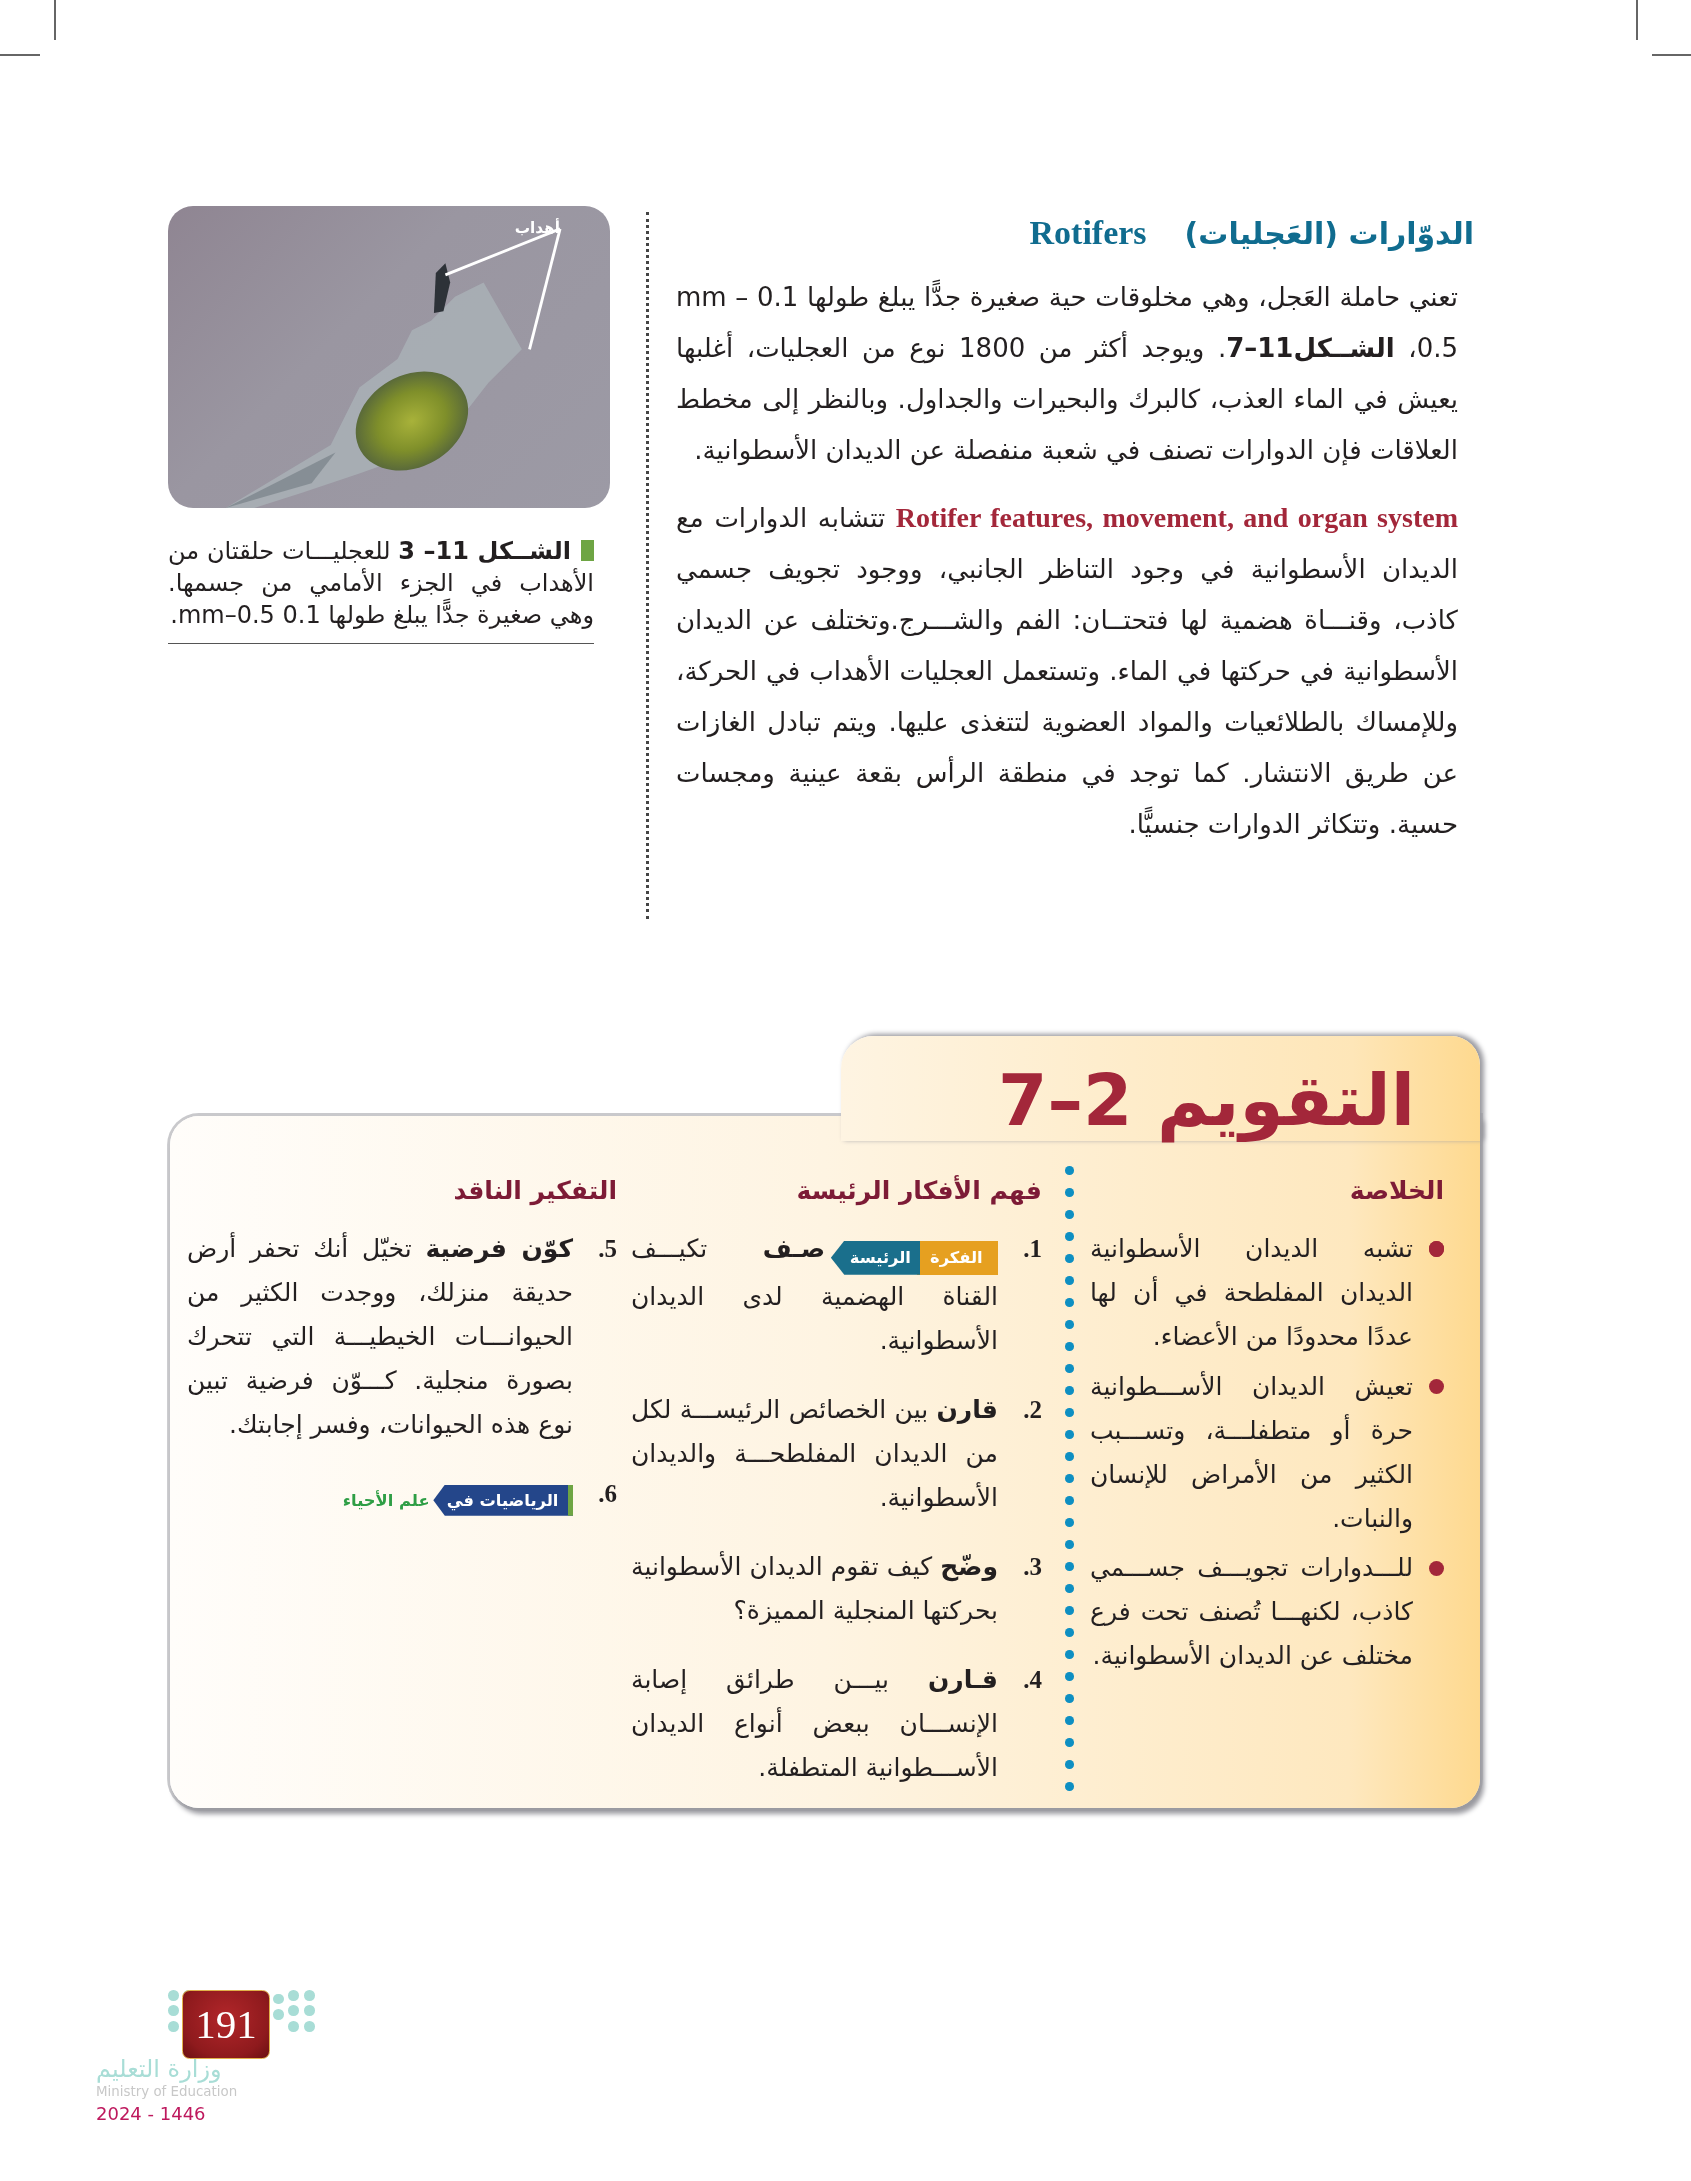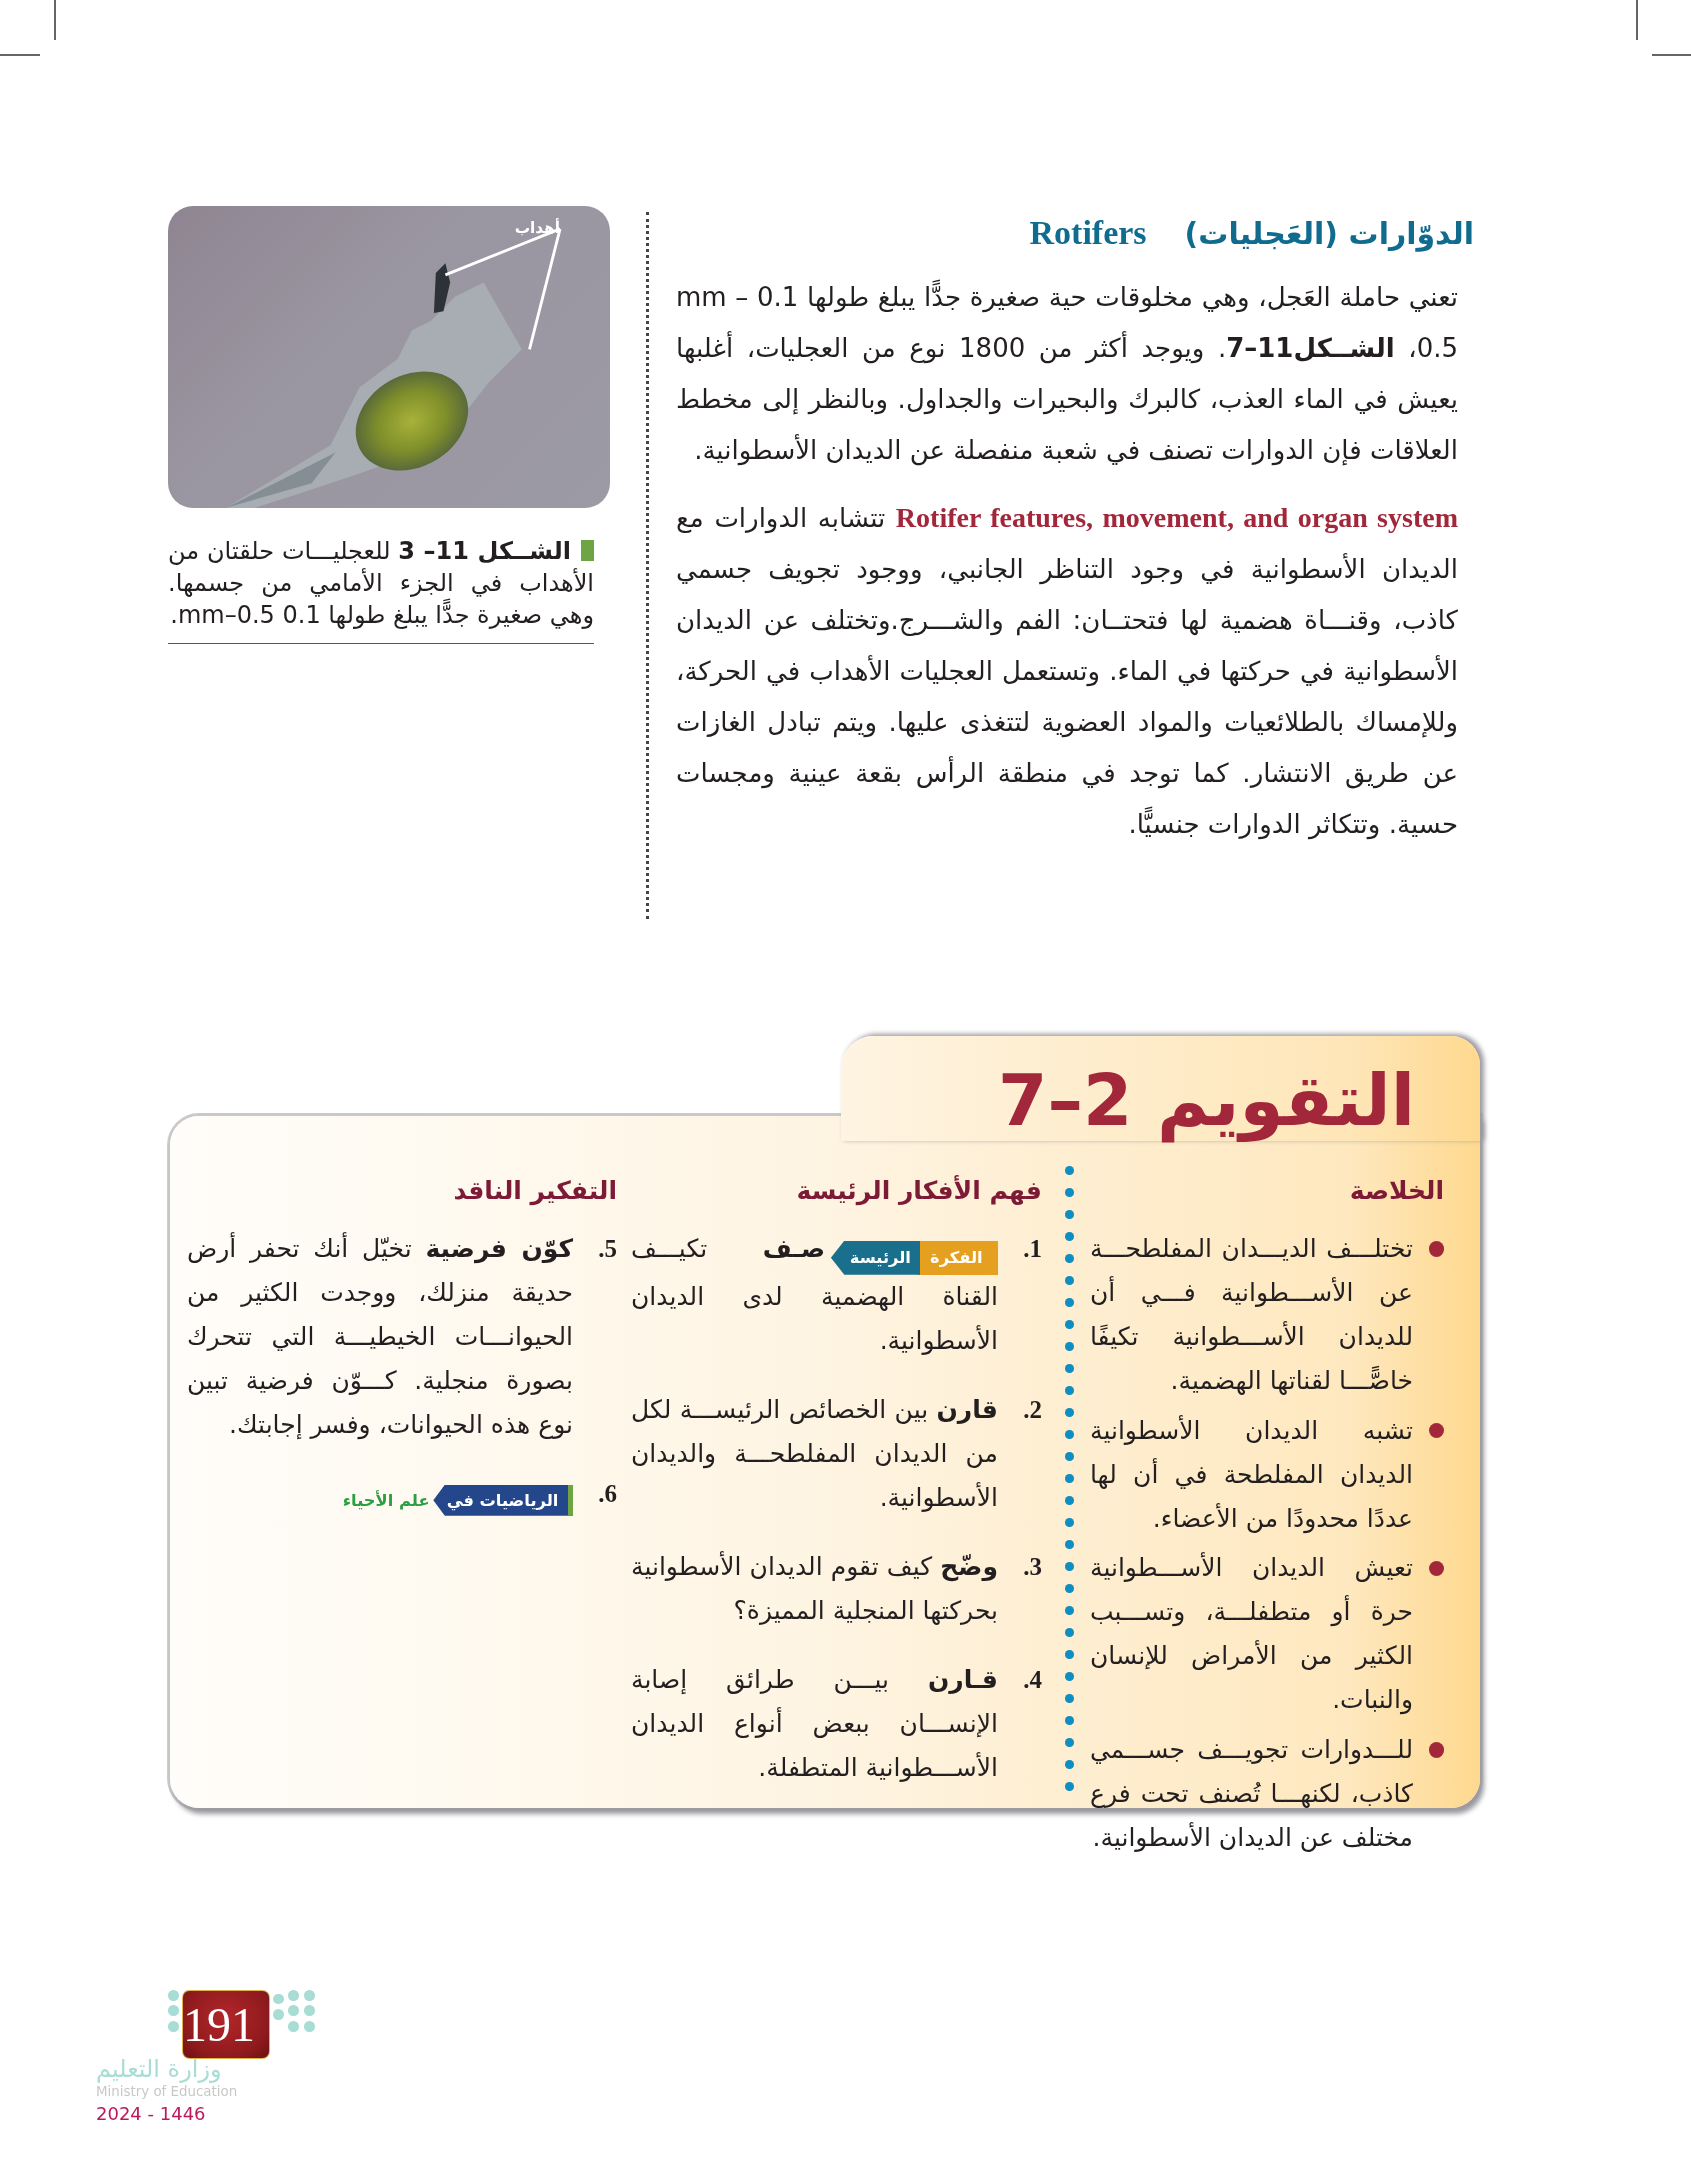--- a/index.html
+++ b/index.html
@@ -82,21 +82,21 @@
   .badge-math .p1 { color:#2e9e45; line-height:31px; padding:0 3.8px; }
   .badge-math .p2 { background:#24468a; color:#fff; line-height:31px; padding:0 9.6px 0 13.4px; clip-path:polygon(11.5px 0,100% 0,100% 100%,11.5px 100%,0 50%); border-right:5.7px solid #6ea544; }
   .blue-dots { position:absolute; left:1065px; top:1166px; width:9.6px; height:631px; }
   .blue-dots span { position:absolute; left:0; width:8.6px; height:8.6px; border-radius:50%; background:#0e8fc2; }
 
   
   .page-num {
     position:absolute; left:182px; top:1990px; width:86px; height:67px; border-radius:7.6px;
     background:radial-gradient(ellipse at 50% 40%,#b2262a 0%,#8e1a1d 70%,#6b1012 100%);
     border:1.9px solid #e1b24a; color:#fff; font-family:"Liberation Serif", serif;
-    font-size:48px; text-align:left; line-height:67px;
+    font-size:41px; text-align:center; line-height:67px;
   }
   .logo-dots { position:absolute; left:168px; top:1990px; width:143px; height:48px; }
   .logo-dots span { position:absolute; width:10.5px; height:10.5px; border-radius:50%; background:#a8ddd6; }
   .ministry-ar { position:absolute; left:96px; top:2055px; color:#a8ddd6; font-size:24px; direction:rtl; letter-spacing:1.9px; }
   .ministry-en { position:absolute; left:96px; top:2084px; color:#c8c8c8; font-size:13.4px; }
   .ministry-yr { position:absolute; left:96px; top:2103px; color:#be185d; font-size:18px; }
 </style>
 </head>
 <body>
 
@@ -173,21 +173,21 @@
     <span style="top: 528px;"></span>
     <span style="top: 550px;"></span>
     <span style="top: 572px;"></span>
     <span style="top: 594px;"></span>
     <span style="top: 616px;"></span>
   </div>
 
 <div class="col summary">
   <div class="col-h">الخلاصة</div>
   <ul class="col-text">
-    <li><span class="dot"></span><span>تختلـــف الديـــدان المفلطحـــة عن الأســـطوانية فـــي أن للديدان الأســـطوانية تكيفًا خاصًّـــا لقناتها الهضمية.</span></li>
+    <li><span class="dot"></span></li>
     <li><span class="dot"></span><span>تشبه الديدان الأسطوانية الديدان المفلطحة في أن لها عددًا محدودًا من الأعضاء.</span></li>
     <li><span class="dot"></span><span>تعيش الديدان الأســـطوانية حرة أو متطفلـــة، وتســـبب الكثير من الأمراض للإنسان والنبات.</span></li>
     <li><span class="dot"></span><span>للـــدوارات تجويـــف جســـمي كاذب، لكنهـــا تُصنف تحت فرع مختلف عن الديدان الأسطوانية.</span></li>
   </ul>
 </div>
 
 <div class="col ideas">
   <div class="col-h">فهم الأفكار الرئيسة</div>
   <div class="col-text">
     <div class="q">

